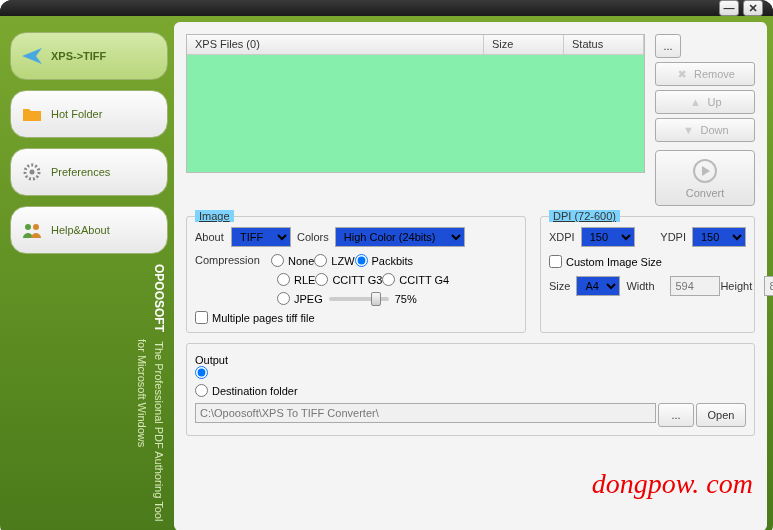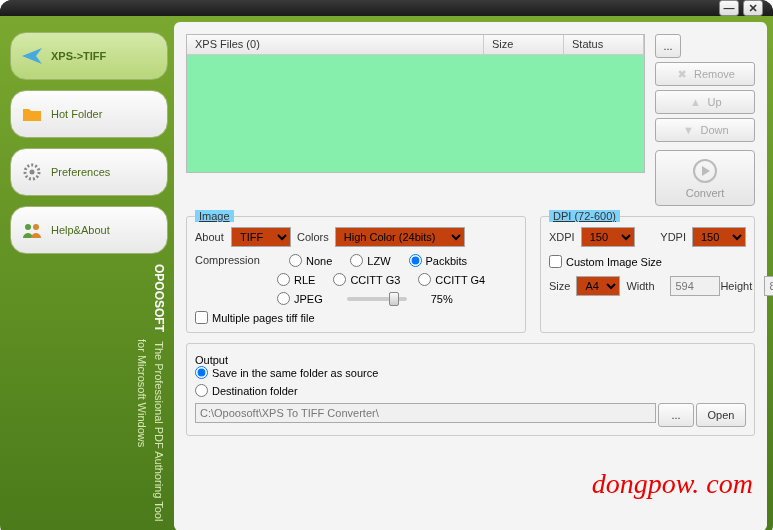--- a/index.html
+++ b/index.html
@@ -29,25 +29,25 @@
 .addrow .abtn.more { width: 26px; flex: none; }
 .convertbtn { height: 56px; margin-top: 4px; background: linear-gradient(#fafafa,#e5e5e5); border: 1px solid #aaa; border-radius: 4px; display: flex; flex-direction: column; align-items: center; justify-content: center; color: #999; cursor: default; }
 .convertbtn svg { margin-bottom: 3px; }
 .midrow { display: flex; gap: 14px; margin-top: 10px; }
 .group { border: 1px solid #ccc; border-radius: 3px; padding: 10px 8px 8px; position: relative; }
 .group .gt { position: absolute; top: -7px; left: 8px; background: #7dd3fc; padding: 0 4px; color: #333; text-decoration: underline; }
 .imgbox { flex: 1; }
 .dpibox { width: 215px; }
 .row { display: flex; align-items: center; margin-bottom: 7px; gap: 6px; }
 .lbl { color: #333; }
-select, input[type=text] { height: 20px; border: 1px solid #aaa; background: #c2410c; padding: 0 4px; font-size: 11px; }
+select, input[type=text] { height: 20px; border: 1px solid #aaa; background: #1d4ed8; padding: 0 4px; font-size: 11px; }
 input[type=text].ro { background: #f0f0f0; color: #777; }
 .radio, .check { display: flex; align-items: center; gap: 4px; }
 .radio input, .check input { margin: 0; }
-.comprow { display: flex; gap: 18px; margin-left: 82px; margin-bottom: 6px; }
+.comprow { display: flex; margin-left: 82px; margin-bottom: 6px; }
 .comprow.first { margin-left: 0; }
 .slider { width: 60px; height: 4px; background: #ccc; position: relative; border-radius: 2px; margin: 0 6px; }
 .slider .thumb { position: absolute; top: -5px; left: 42px; width: 10px; height: 14px; background: linear-gradient(#fafafa,#ccc); border: 1px solid #888; border-radius: 2px; }
 .sizerow { display: flex; align-items: center; gap: 6px; margin-top: 8px; }
 .whcol { display: flex; flex-direction: row; margin-left: auto; }
 .whcol .row { margin-bottom: 0; }
 .output { border: 1px solid #ccc; border-radius: 3px; padding: 10px 8px 8px; position: relative; margin-top: 10px; }
 .pathrow { display: flex; gap: 2px; }
 .pathrow input { flex: 1; }
 .watermark { position: absolute; bottom: 30px; right: 20px; color: #e00; font-size: 28px; font-family: "Times New Roman", serif; font-style: italic; pointer-events: none; }
@@ -221,21 +221,20 @@
                 </div>
             </div>
           </div>
         </div>
       </div>
 
       <div class="output">
         <div class="gt">Output</div>
         <label class="radio" style="margin-bottom:5px">
             <input type="radio" name="o" checked="" style="">
-            <span>Save in the same folder as source</span>
           </label>
         <label class="radio" style="margin-bottom:6px">
             <input type="radio" name="o" style="">
             <span>Destination folder</span>
           </label>
         <div class="pathrow">
           <input type="text" class="ro" readonly="" value="C:\Opoosoft\XPS To TIFF Converter\" style="">
           <div class="abtn" style="width:36px">...</div>
           <div class="abtn" style="width:50px">Open</div>
         </div>

